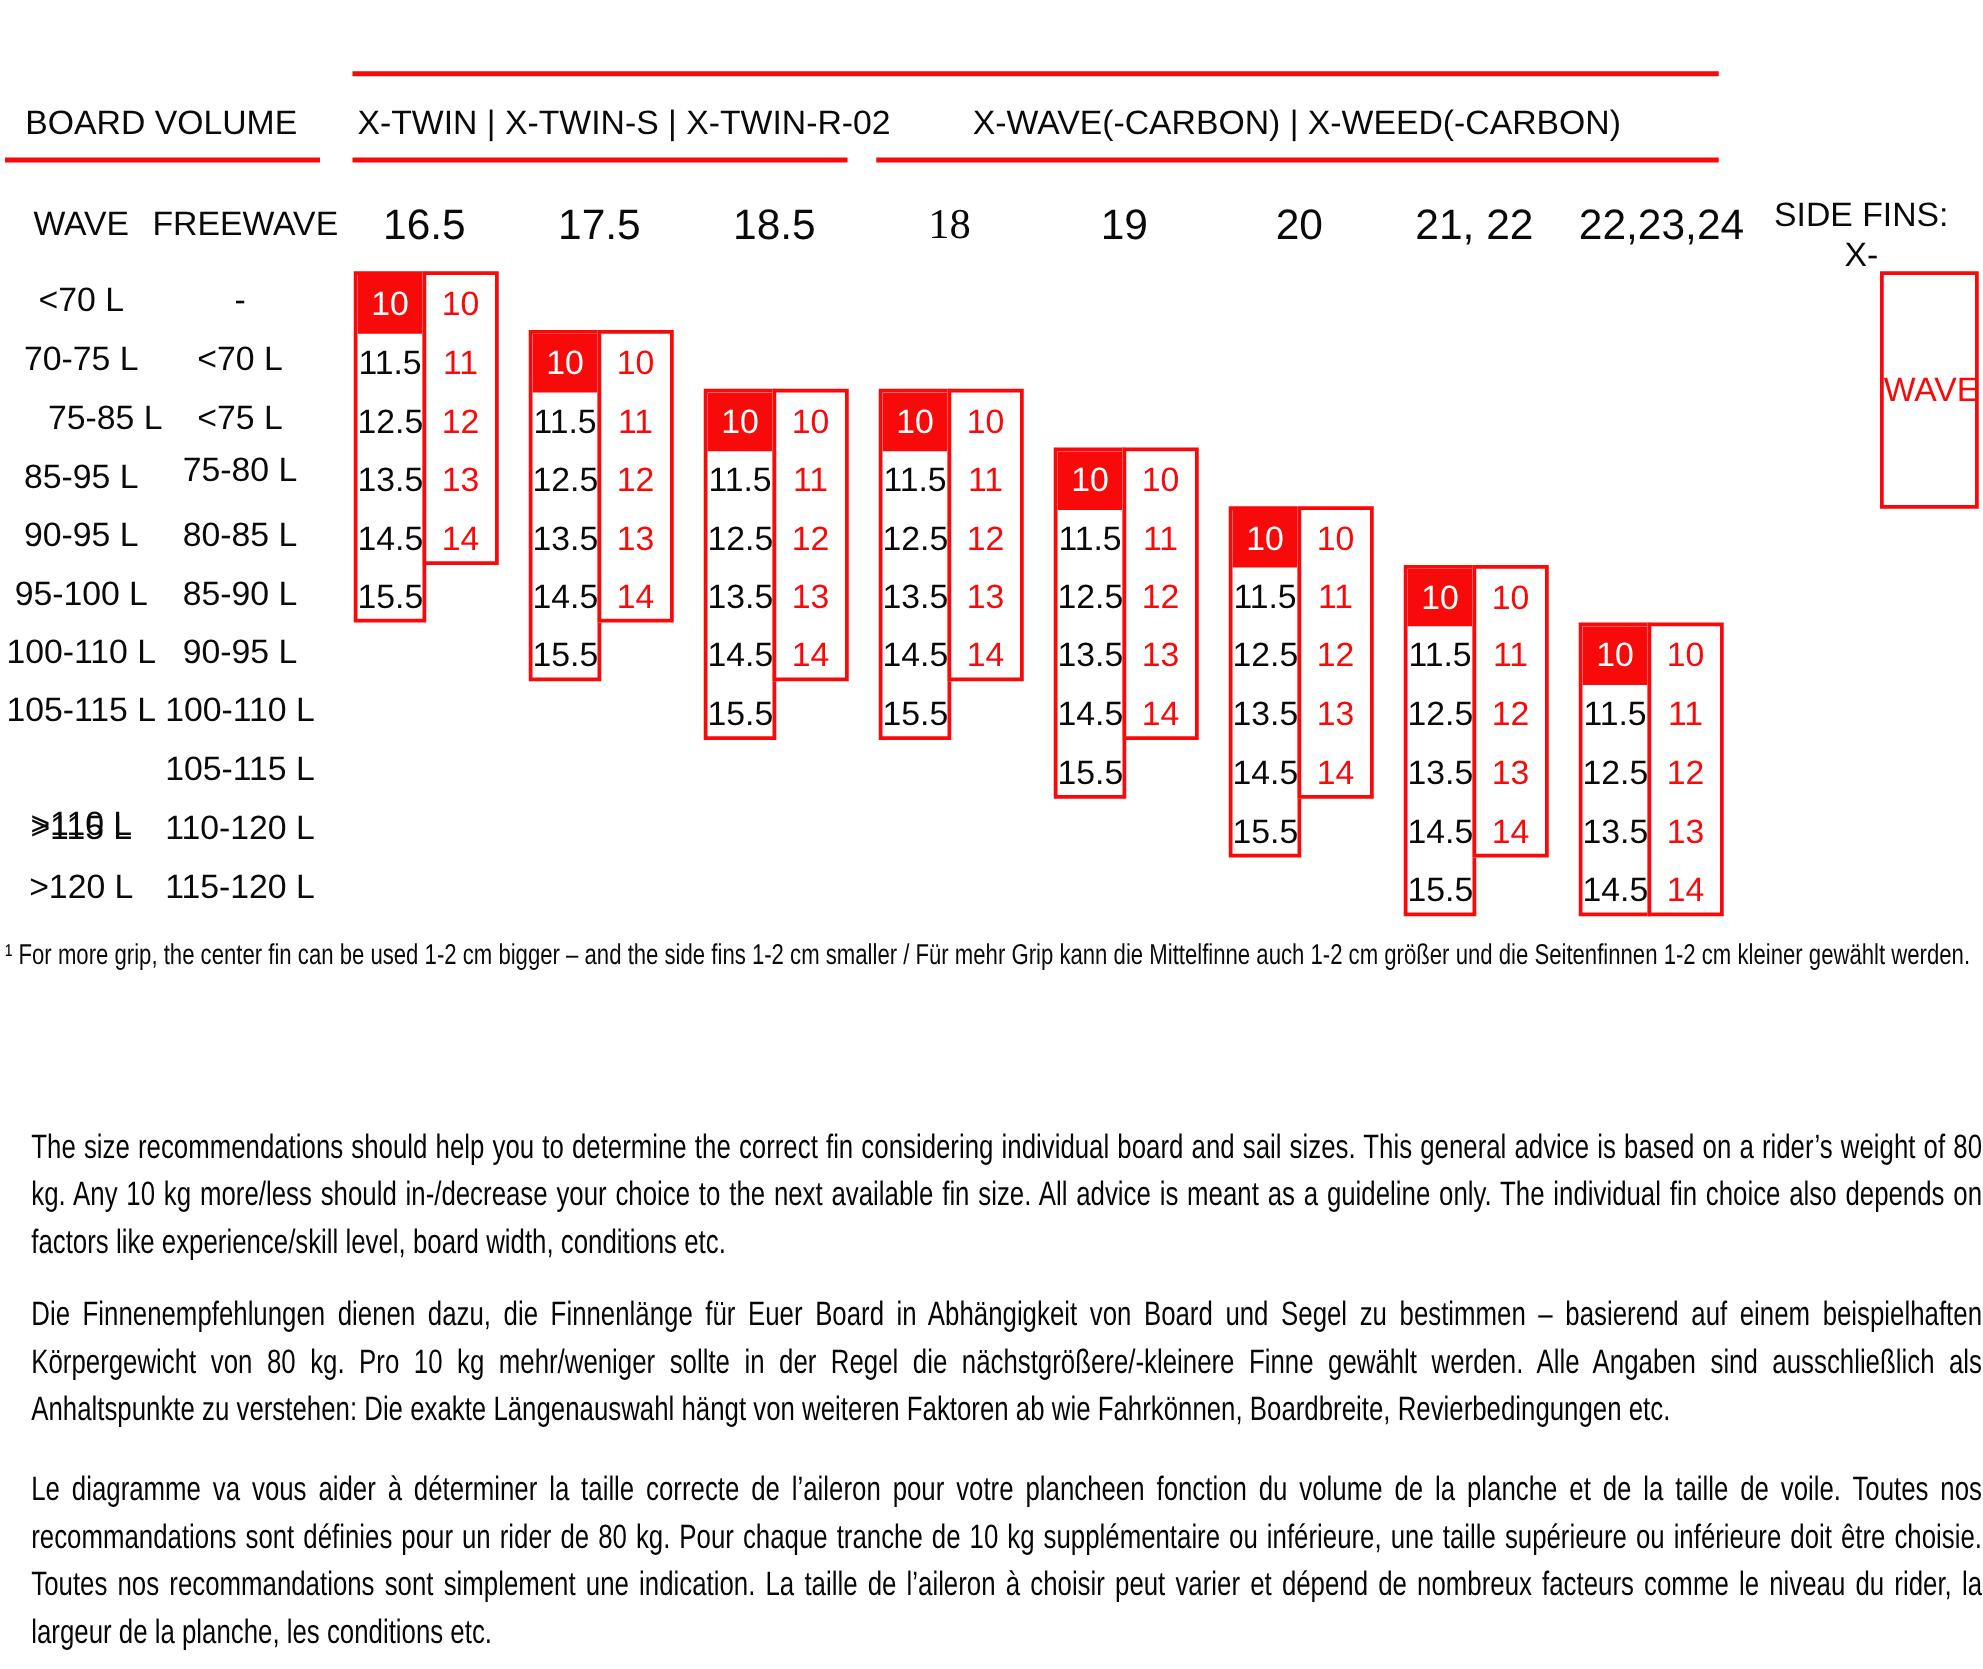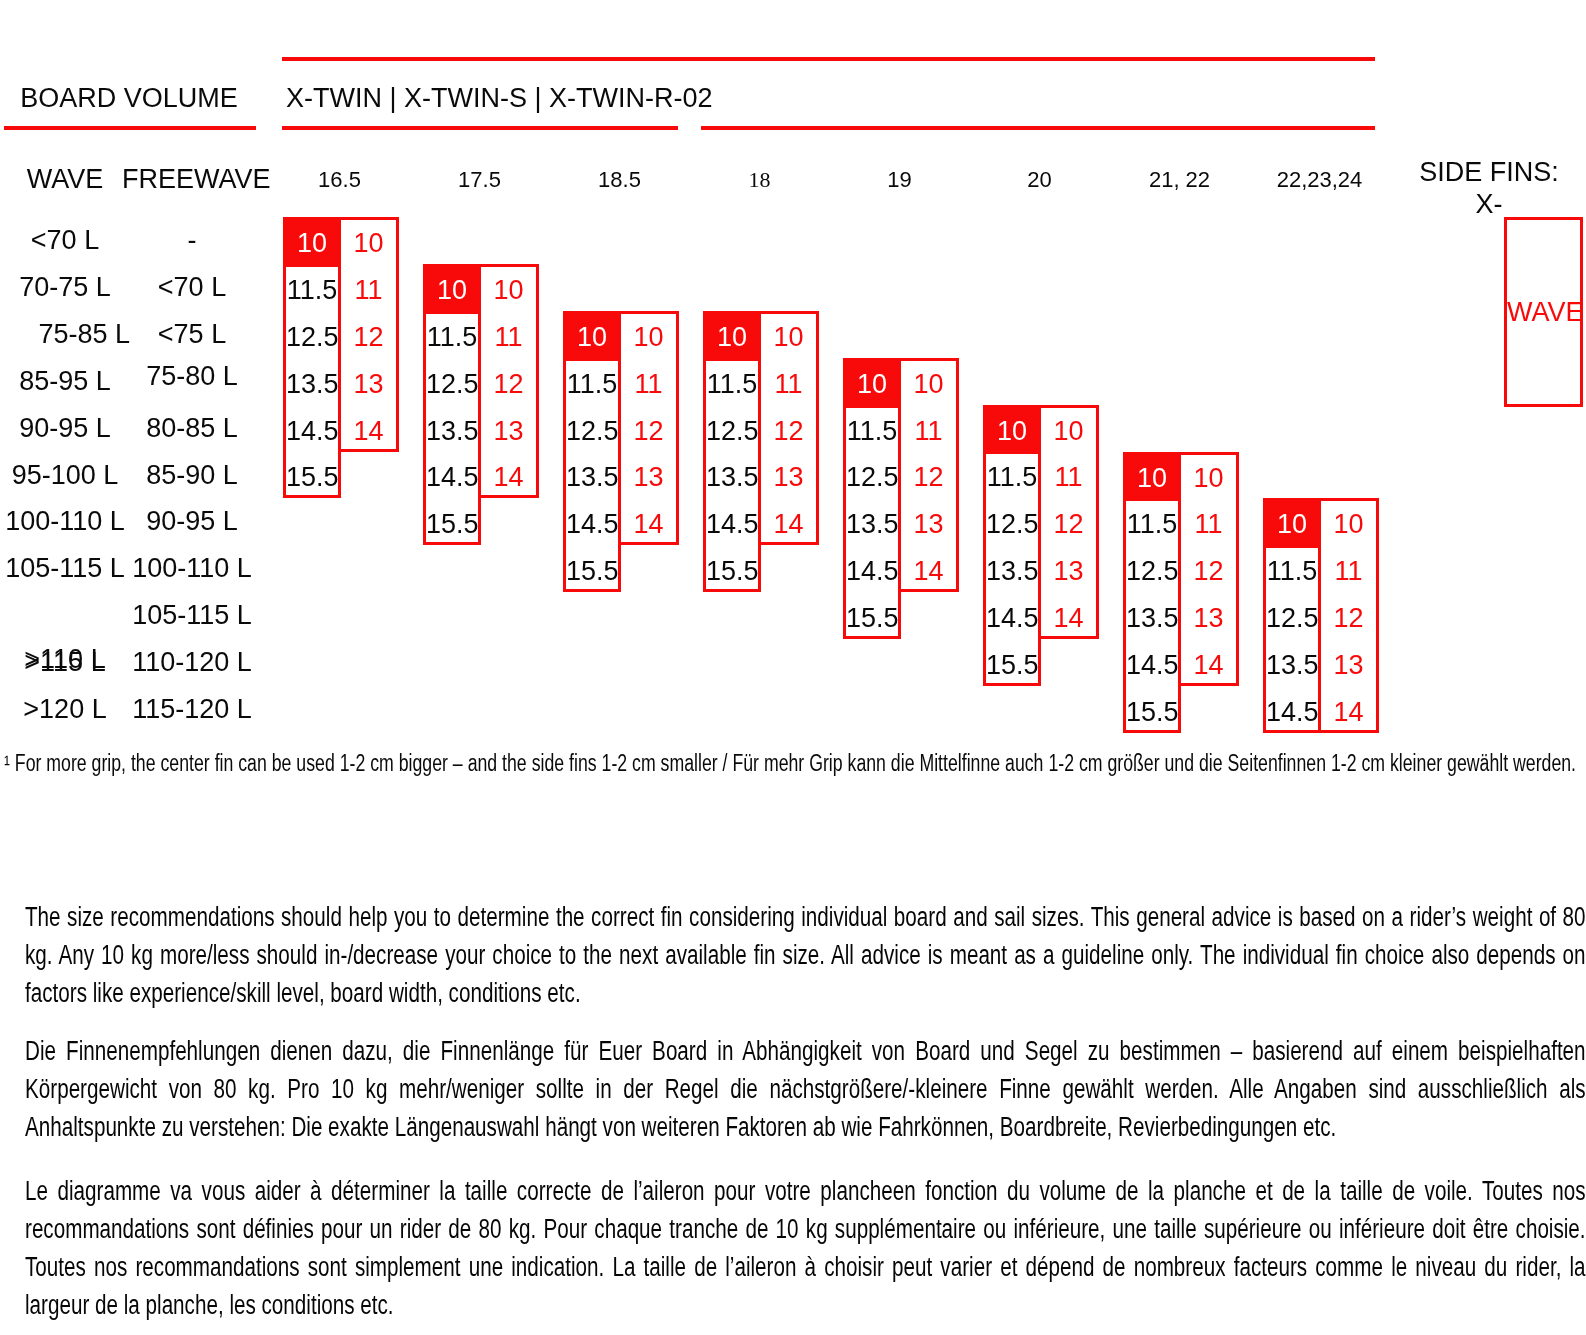--- a/index.html
+++ b/index.html
@@ -7,21 +7,21 @@
   .canvas{position:relative;width:1586px;height:1335px;background:#fff;overflow:hidden;
           font-family:"Liberation Sans",sans-serif;color:var(--ink);}
   .abs{position:absolute;}
   .center{text-align:center;}
   .h27{font-size:27px;line-height:32px;white-space:nowrap;}
   .rule{position:absolute;height:4px;background:var(--red);}
   .fbox{position:absolute;border:3px solid var(--red);background:#fff;box-sizing:border-box;overflow:hidden;}
   .cell{text-align:center;font-size:27px;color:var(--ink);overflow:hidden;white-space:nowrap;}
   .quadcell{background:var(--red);color:#fff;}
   .sideval{color:var(--red);}
-  .saillab{position:absolute;text-align:center;font-size:22px;white-space:nowrap;}
+  .saillab{position:absolute;text-align:center;font-size:34px;white-space:nowrap;}
   .rowlab{position:absolute;text-align:center;font-size:27px;white-space:nowrap;}
   .footnote{position:absolute;left:4px;top:750px;font-size:23px;white-space:nowrap;
             transform:scaleX(.77);transform-origin:0 50%;color:var(--ink);}
   .banner{position:absolute;left:0;top:822px;width:1586px;height:71px;background:var(--red);
           color:#fff;text-align:center;line-height:71px;font-size:41px;font-weight:700;
           letter-spacing:.5px;white-space:nowrap;}
   .note{position:absolute;left:25px;width:2040px;transform:scaleX(.765);transform-origin:0 0;
         font-size:27px;line-height:38px;text-align:justify;color:#060606;margin:0;}
 </style>
 </head>
@@ -30,20 +30,21 @@
 <div class="canvas">
 
   <div class="rule" style="left:282px;top:57px;width:1093px;"></div>
 
   <div class="abs h27 center" style="left:0px;top:82px;width:258px;">BOARD VOLUME</div>
   <div class="rule" style="left:4px;top:126px;width:252px;"></div>
 
   <div class="abs h27" style="left:286px;top:82px;">X-TWIN | X-TWIN-S | X-TWIN-R-02</div>
   <div class="rule" style="left:282px;top:126px;width:396px;"></div>
 
+  <div class="abs h27 center" style="left:700px;top:82px;width:675px;">X-WAVE(-CARBON) | X-WEED(-CARBON)</div>
   <div class="rule" style="left:701px;top:126px;width:674px;"></div>
 
   <div class="abs h27 center" style="left:0px;top:163px;width:130px;">WAVE</div>
   <div class="abs h27 center" style="left:122px;top:163px;width:140px;">FREEWAVE</div>
 
   <div class="abs h27 center" style="left:1392px;top:156px;width:194px;">SIDE FINS:</div>
   <div class="abs h27 center" style="left:1392px;top:188px;width:194px;">X-</div>
 
   <div class="fbox" style="left:1504px;top:217px;width:79px;height:190px;">
     <div class="cell sideval" style="height:184px;line-height:184px;">WAVE</div>

